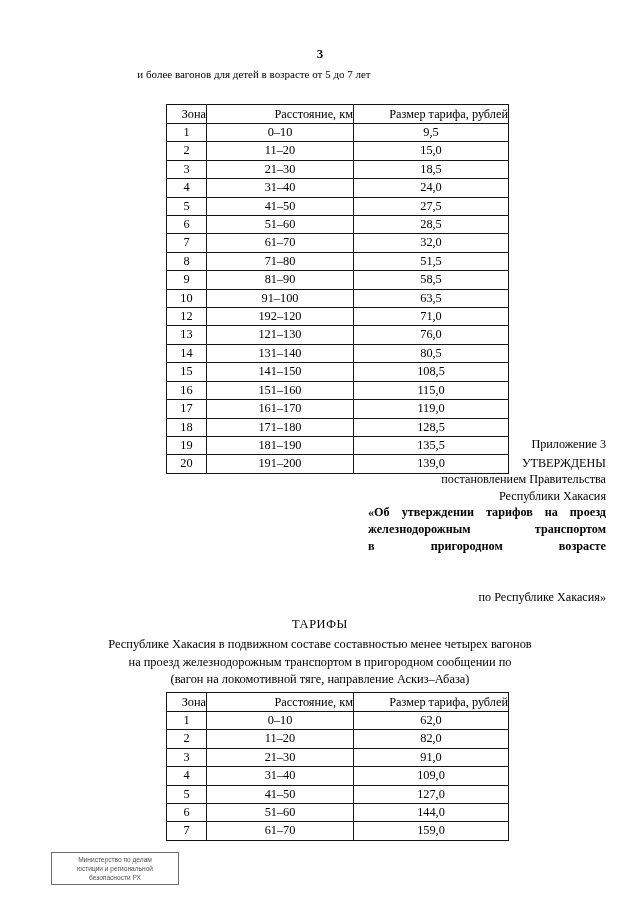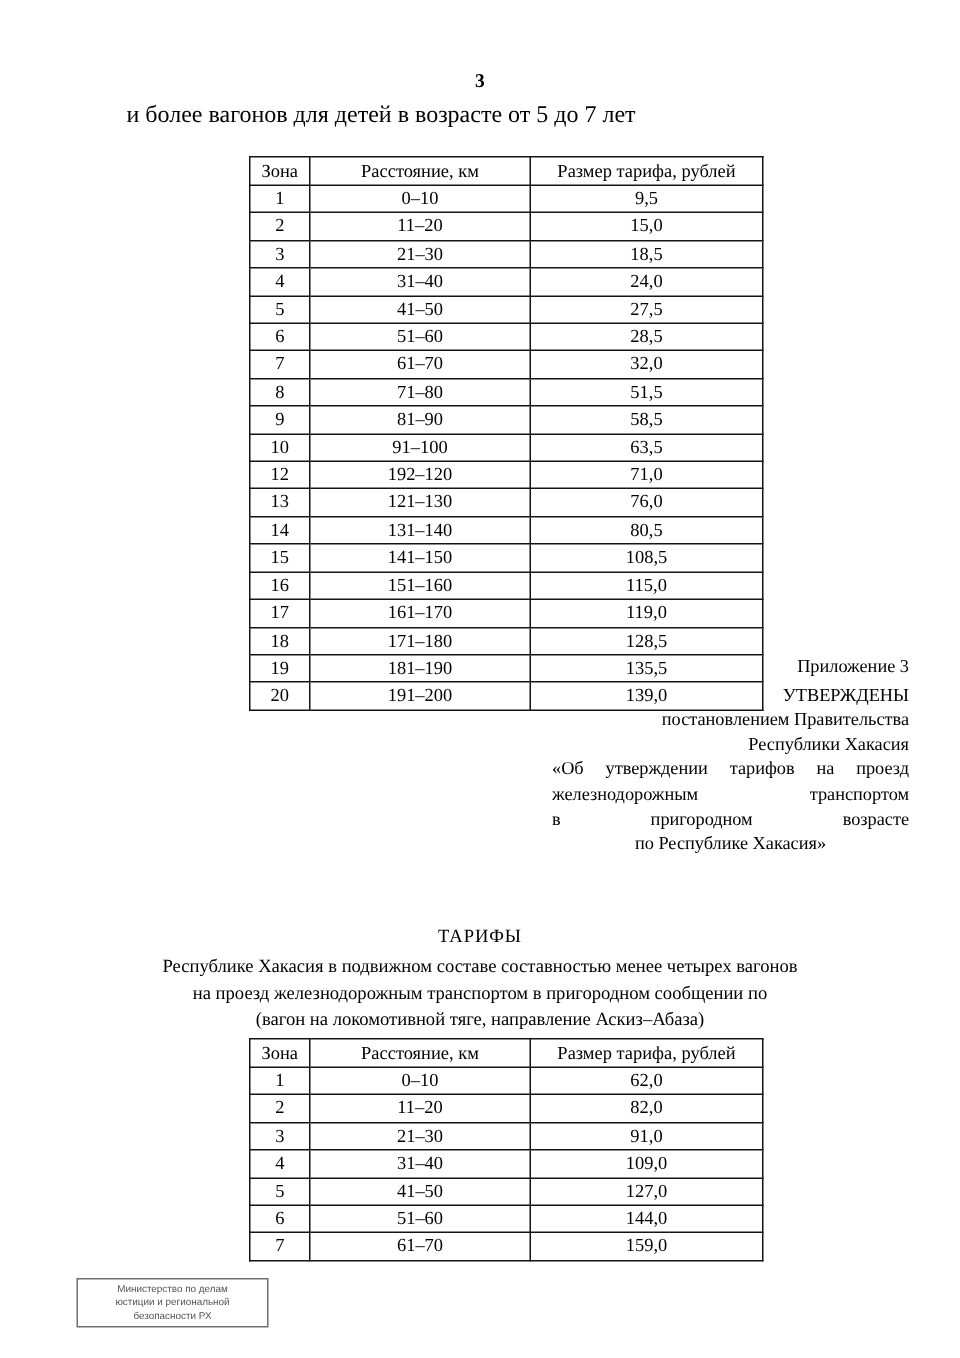--- a/index.html
+++ b/index.html
@@ -35,21 +35,21 @@
     letter-spacing: 0.2px;
   }
 
   
   .header-line {
     position: absolute;
     top: 68px;
     left: 0;
     width: 508px;
     text-align: center;
-    font-size: 16px;
+    font-size: 11px;
   }
 
   
   .tariff-table {
     position: absolute;
     border-collapse: collapse;
     table-layout: fixed;
     font-size: 12.3px;
   }
   .tariff-table td, .tariff-table th {
@@ -58,20 +58,21 @@
     height: 17.4px;
     line-height: 17.4px;
     text-align: center;
     font-weight: normal;
     vertical-align: middle;
     white-space: nowrap;
   }
   .tariff-table thead td {
     height: 18px;
     line-height: 18px;
+    text-align: right;
   }
   .col-zone  { width: 40px; }
   .col-dist  { width: 147px; }
   .col-price { width: 155px; }
 
   #table-one { left: 166px; top: 104px; }
   #table-two { left: 166px; top: 692px; }
 
   
   .appendix-wrap {
@@ -83,23 +84,25 @@
     line-height: 16.6px;
   }
   .appendix-number {
     text-align: right;
     margin-bottom: 2px;
   }
   .appendix-line { text-align: right; }
   .appendix-just {
     text-align: justify;
     text-align-last: justify;
+    font-weight: bold;
   }
   .appendix-last {
-    text-align: center;
+    text-align: right;
+    margin-top: 35px;
   }
 
   
   .tariffs-block {
     position: absolute;
     left: 70px;
     top: 616px;
     width: 500px;
     text-align: center;
     font-size: 12.4px;

